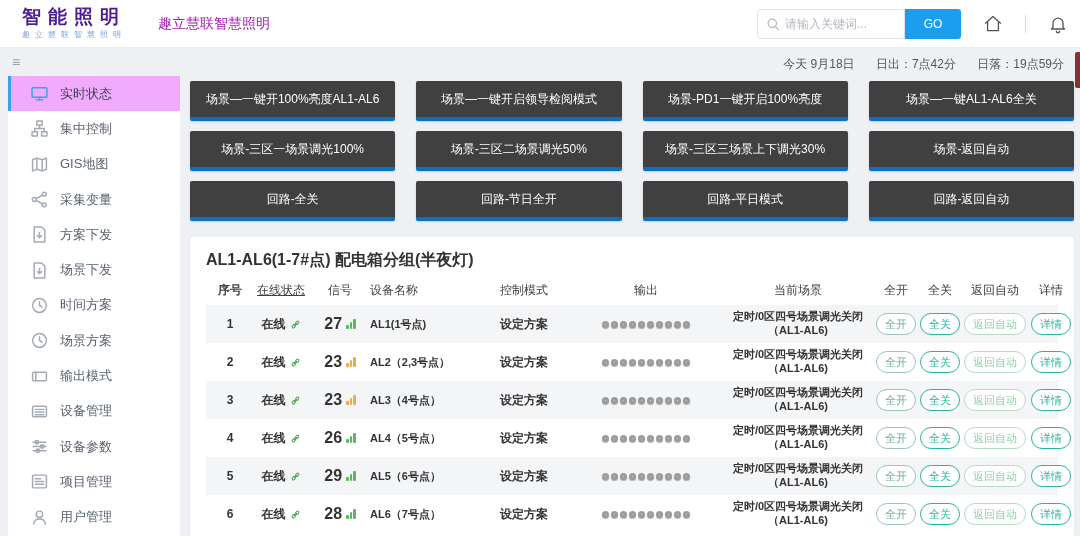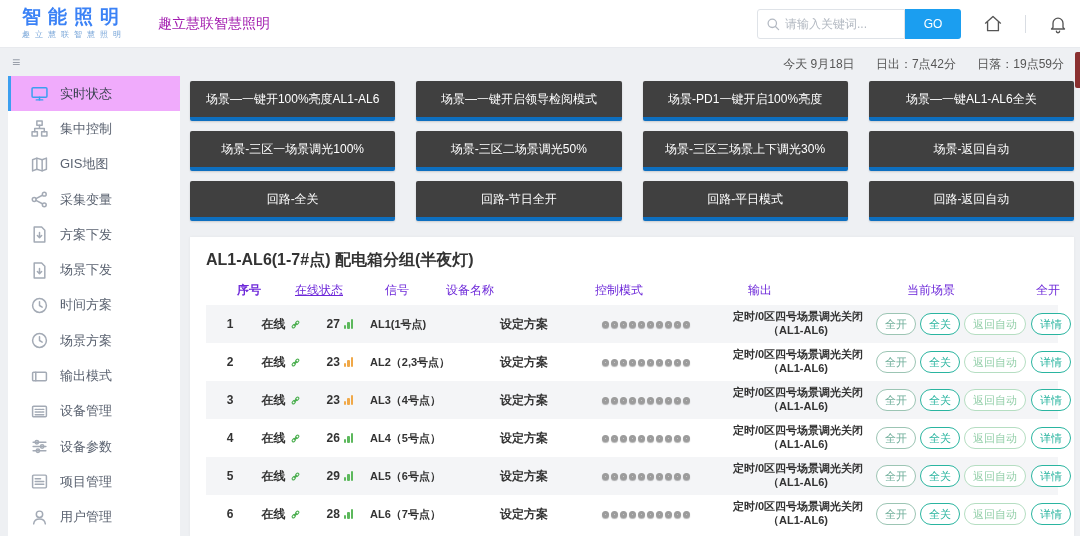--- a/index.html
+++ b/index.html
@@ -4,21 +4,21 @@
 <style>
   * { margin:0; padding:0; box-sizing:border-box; }
   html,body { width:1080px; height:536px; overflow:hidden;
     font-family:"Liberation Sans","DejaVu Sans",sans-serif; background:#eef0f3; }
   .stage { position:relative; width:1080px; height:536px; }
 
   
   .header { position:absolute; left:0; top:0; width:1080px; height:48px;
     background:#ffffff; border-bottom:1px solid #e8eaee; display:flex; align-items:center; }
   .logo { margin-left:22px; display:flex; flex-direction:column; }
-  .logo-title { color:#3b82f6; font-weight:bold; font-size:19px; letter-spacing:7px; line-height:20px; }
+  .logo-title { color:#4c1d95; font-weight:bold; font-size:19px; letter-spacing:7px; line-height:20px; }
   .logo-sub { color:#7aa7d9; font-size:8px; letter-spacing:5px; margin-top:2px; }
   .app-title { margin-left:32px; color:#a21caf; font-size:14px; }
   .hdr-right { position:absolute; right:12px; top:0; height:48px; display:flex; align-items:center; }
   .searchbox { display:flex; align-items:center; height:30px; border:1px solid #dfe3e8;
     border-radius:3px 0 0 3px; background:#fff; padding:0 8px; width:148px; }
   .searchbox input { border:none; outline:none; font-size:12px; color:#444; width:110px;
     font-family:inherit; background:transparent; }
   .searchbox input::placeholder { color:#b3b9c2; }
   .go-btn { height:30px; width:56px; border:none; background:#1b9ef0; color:#fff;
     font-size:12px; border-radius:0 3px 3px 0; cursor:pointer; }
@@ -49,30 +49,30 @@
     display:grid; grid-template-columns:repeat(4,1fr); column-gap:21px; row-gap:10px; }
   .scene-btn { height:40px; background:#404040; border:none; border-bottom:4px solid #0d6fc0;
     border-radius:2px; color:#fff; font-size:12px; cursor:pointer; font-family:inherit;
     box-shadow:0 1px 2px rgba(0,0,0,.15); }
 
   
   .panel { position:absolute; left:190px; top:237px; width:884px; height:299px;
     background:#fff; padding:13px 16px 0 16px; box-shadow:0 0 3px rgba(0,0,0,.05); }
   .panel-title { font-size:16px; font-weight:bold; color:#333; }
   .thead { display:flex; align-items:center; height:30px; margin-top:4px; padding-left:6px; }
-  .thead .c { font-size:12px; color:#6d28d9;margin-left:19px; }
+  .thead .c { font-size:12px; color:#404040; }
   .trow { display:flex; align-items:center; height:38px; padding-left:6px; }
   .trow.odd { background:#f4f5f7; }
   .c { flex:none; }
   .c-idx { width:36px; text-align:center; font-weight:bold; color:#333; font-size:12px; }
   .c-status { width:66px; display:flex; align-items:center; justify-content:center; gap:4px;
     font-size:12px; color:#333; font-weight:bold; }
   .thead .c-status { display:block; text-align:center; font-weight:normal;text-decoration:underline; }
   .c-sig { width:52px; display:flex; align-items:center; justify-content:center; gap:4px;
-    font-size:12px; color:#333; font-weight:bold; }
+    font-size:16px; color:#333; font-weight:bold; }
   .thead .c-sig { display:block; text-align:center; font-weight:normal; }
   .c-dev { width:112px; font-size:11px; color:#333; font-weight:bold; padding-left:4px; }
   .thead .c-dev { font-weight:normal; padding-left:4px; }
   .c-mode { width:92px; text-align:center; font-size:12px; color:#333; font-weight:bold; }
   .thead .c-mode { font-weight:normal; }
   .c-out { width:152px; display:flex; align-items:center; justify-content:center; }
   .thead .c-out { display:block; text-align:center; }
   .c-scene { width:152px; text-align:center; font-size:11px; color:#333; line-height:1.25; font-weight:bold; }
   .thead .c-scene { font-weight:normal; font-size:12px; }
   .c-a1,.c-a2 { width:44px; text-align:center; }

